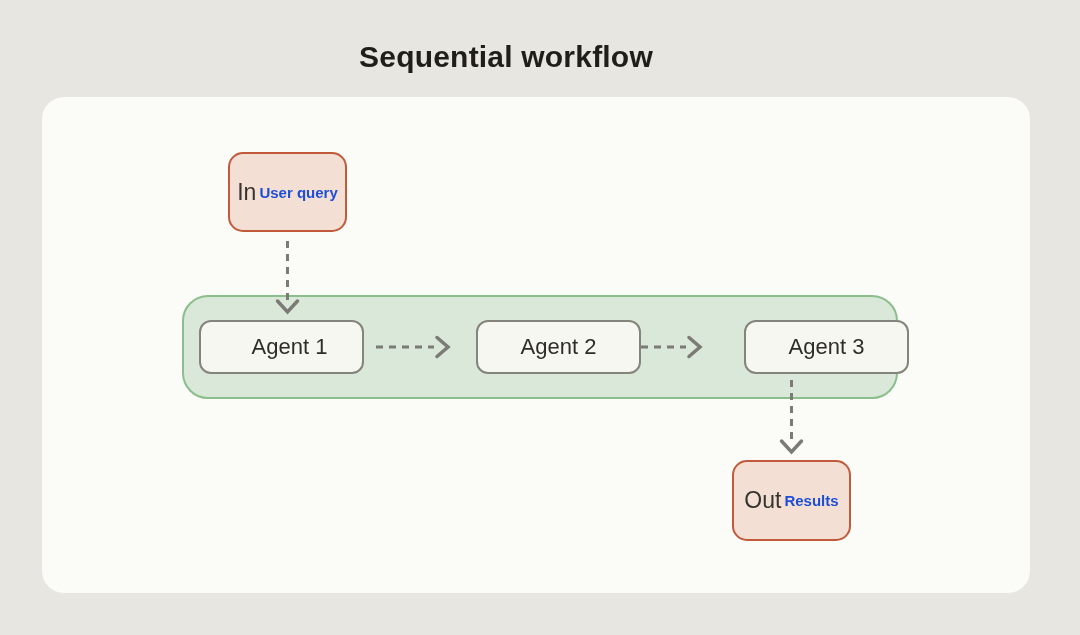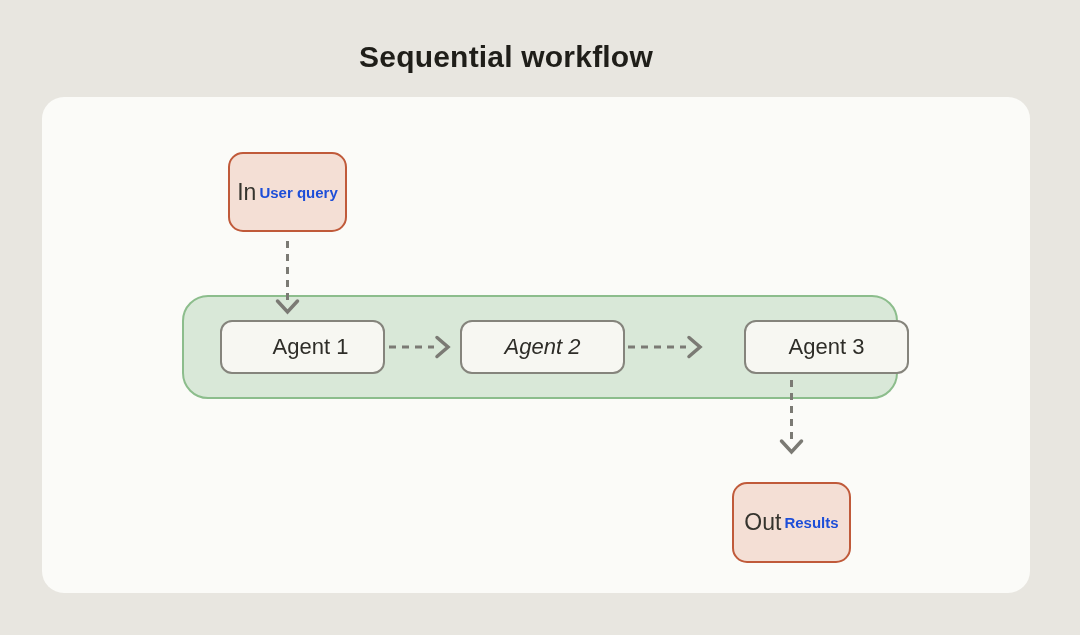--- a/index.html
+++ b/index.html
@@ -44,21 +44,21 @@
     color: #35342e;
     line-height: 1;
   }
   .node-io .io-sublabel {
     font-size: 15px;
     font-weight: 700;
     color: #1d4ed8;
     line-height: 1;
   }
   .in-node  { left: 228px; top: 152px; width: 119px; height: 80px; }
-  .out-node { left: 732px; top: 460px; width: 119px; height: 81px; margin-top: 22px; }
+  .out-node { left: 732px; top: 460px; width: 119px; height: 81px; }
 
   .green-container {
     position: absolute;
     left: 182px; top: 295px;
     width: 716px; height: 104px;
     background: #d9e8d8;
     border: 2.5px solid #8cbd8c;
     border-radius: 26px;
   }
   .agent-node {
@@ -68,22 +68,22 @@
     background: #f7f7f2;
     border: 2.5px solid #85847c;
     border-radius: 12px;
     display: flex;
     align-items: center;
     justify-content: center;
     font-size: 22px;
     font-weight: 500;
     color: #2e2d28;
   }
-  .agent-1 { left: 220px; padding-left: 16px; }
-  .agent-2 { left: 460px; font-style: italic; }
+  .agent-1 { left: 199px; padding-left: 16px; }
+  .agent-2 { left: 476px; }
   .agent-3 { left: 744px; }
 
   .arrow-layer {
     position: absolute;
     left: 0; top: 0;
     width: 1080px; height: 635px;
     pointer-events: none;
   }
   .arrow-layer line {
     stroke: #7b7a74;

